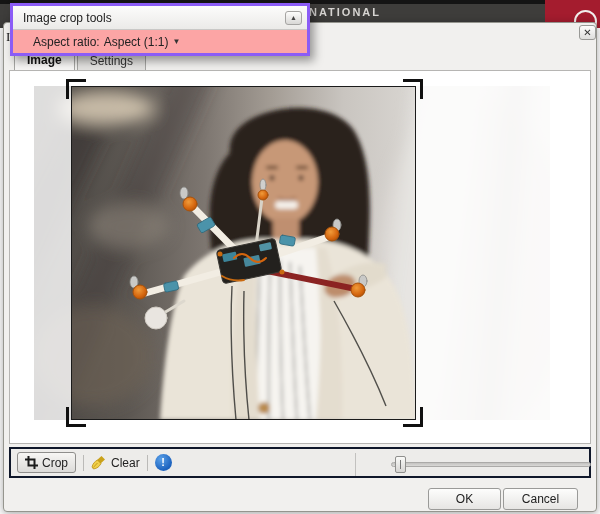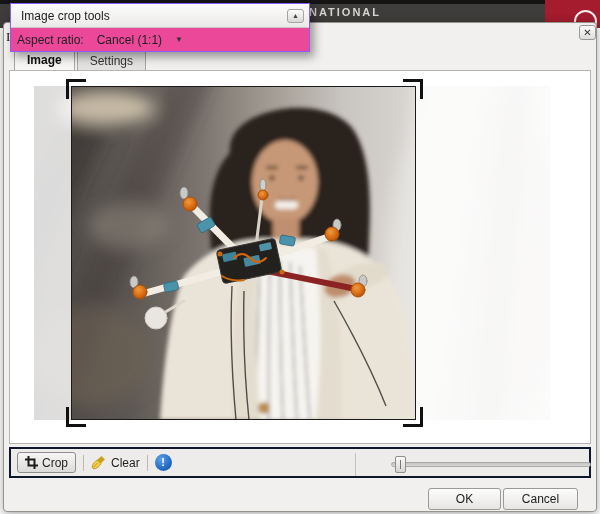--- a/index.html
+++ b/index.html
@@ -71,28 +71,28 @@
   
   .footer-btn { position:absolute; top:465px; height:22px; border:1px solid #9a9a98;
     border-radius:3px; background:linear-gradient(180deg,#fdfdfc,#e6e5e3);
     display:flex; align-items:center; justify-content:center; cursor:pointer; color:#222; }
   .btn-help { left:349px; width:73px; }
   .btn-ok { left:424px; width:73px; }
   .btn-cancel { left:499px; width:75px; }
 
   
   .crop-panel { position:absolute; left:10px; top:3px; width:300px;
-    border:1px solid #8b5cf6; background:#ec4899; box-shadow:4px 5px 9px rgba(0,0,0,0.38); z-index:10; }
+    border:3px solid #8b5cf6; background:#fca5a5; box-shadow:4px 5px 9px rgba(0,0,0,0.38); z-index:10; }
   .crop-panel-header { height:24px; display:flex; align-items:center; padding:0 5px 0 10px;
     background:linear-gradient(180deg,#fcfcfb,#ebeae8); border-bottom:1px solid #c9c8c6; }
   .crop-panel-title { flex:1; color:#222; }
   .collapse-btn { width:17px; height:14px; border:1px solid #a5a4a2; border-radius:3px;
     background:linear-gradient(180deg,#fdfdfc,#d9d8d6); display:flex; align-items:center;
     justify-content:center; font-size:7px; color:#444; cursor:pointer; line-height:1; }
-  .aspect-row { height:23px; display:flex; align-items:center; padding-left:6px; gap:13px; cursor:pointer; }
+  .aspect-row { height:23px; display:flex; align-items:center; padding-left:20px; gap:4px; cursor:pointer; }
   .caret-down { font-size:8px; color:#333; }
 </style>
 </head>
 <body>
 
 <div id="stage">
 
   <div class="header-bar">
     <div class="brand-text">NATIONAL</div>
     <div class="accent-block"></div>
@@ -269,18 +269,18 @@
 
   <div class="crop-panel">
     <div class="crop-panel-header">
       <span class="crop-panel-title">Image crop tools</span>
       <div class="collapse-btn">
         <span>▲</span>
       </div>
     </div>
     <div class="aspect-row">
       <span>Aspect ratio:</span>
-      <span>Cancel (1:1)</span>
+      <span>Aspect (1:1)</span>
       <span class="caret-down">▼</span>
     </div>
   </div>
 
 </div>
 
 </body></html>

